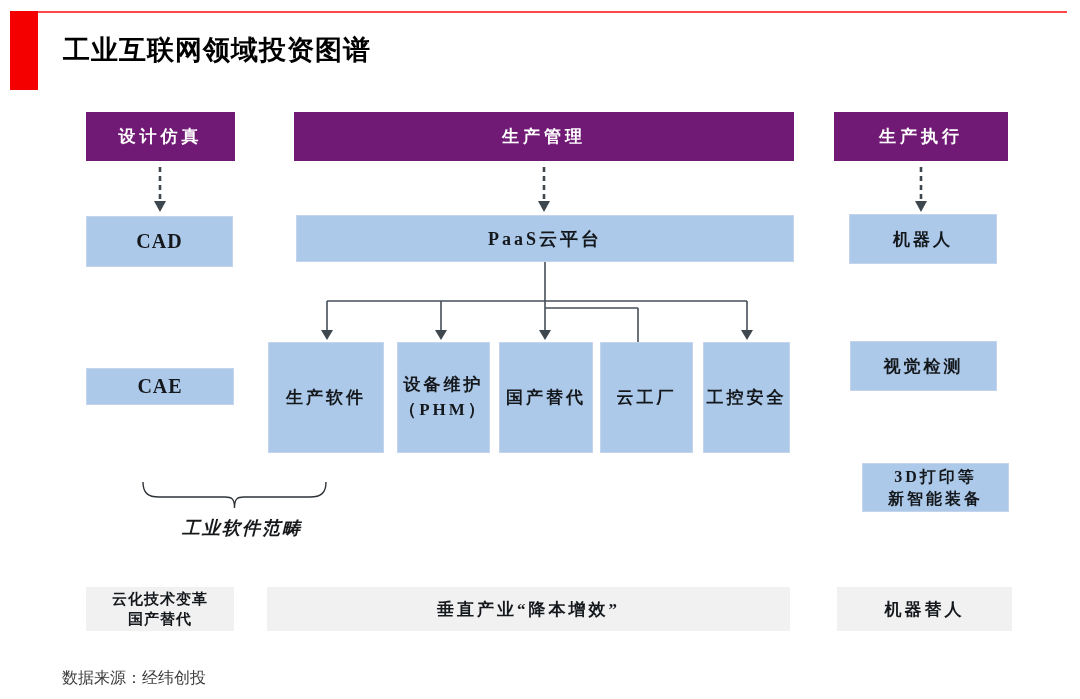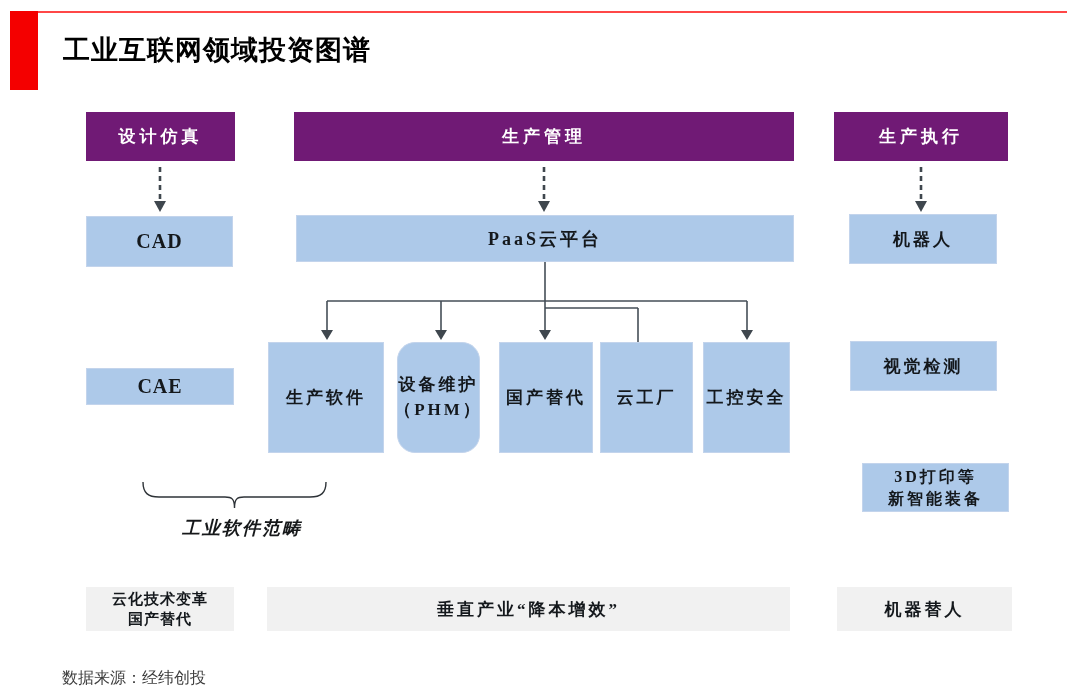--- a/index.html
+++ b/index.html
@@ -97,21 +97,21 @@
   </div>
 
   <svg class="brace-svg" width="187" height="30" viewBox="0 0 187 30">
     <path d="M 1,1 C 1,12 6,16 17,16 L 83,16 C 90,16 92.5,18 92.5,27 C 92.5,18 95,16 102,16 L 168,16 C 179,16 184,12 184,1" fill="none" stroke="#2e3338" stroke-width="1.4"></path>
   </svg>
   <div class="brace-label">工业软件范畴</div>
 
   <div class="box blue" style="left:268px;top:342px;width:116px;height:111px;">
     <span>生产软件</span>
   </div>
-  <div class="box blue two-line" style="left:397px;top:342px;width:83px;height:111px;border-radius:18px;">
+  <div class="box blue two-line" style="left:397px;top:342px;width:93px;height:111px;">
     <span>设备维护</span>
     <span>（PHM）</span>
   </div>
   <div class="box blue" style="left:499px;top:342px;width:94px;height:111px;">
     <span>国产替代</span>
   </div>
   <div class="box blue" style="left:600px;top:342px;width:93px;height:111px;">
     <span>云工厂</span>
   </div>
   <div class="box blue" style="left:703px;top:342px;width:87px;height:111px;">

